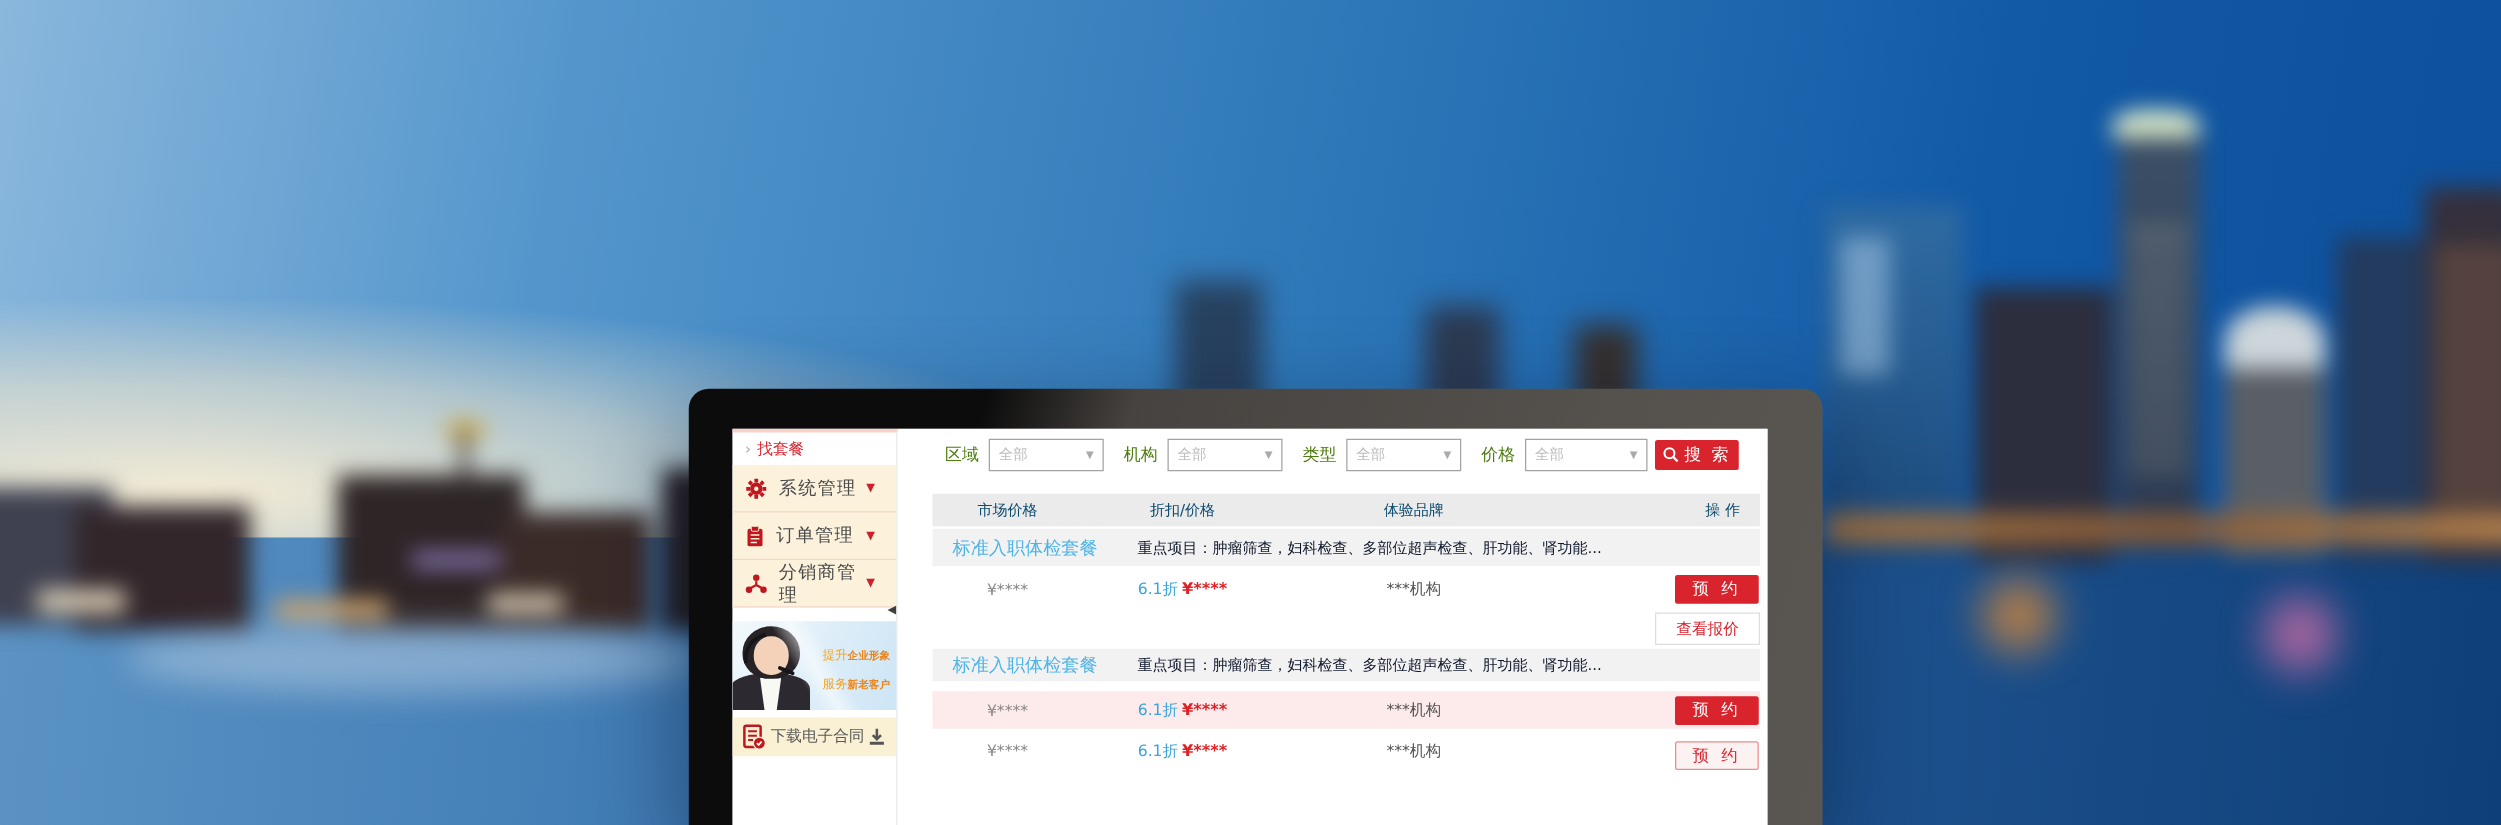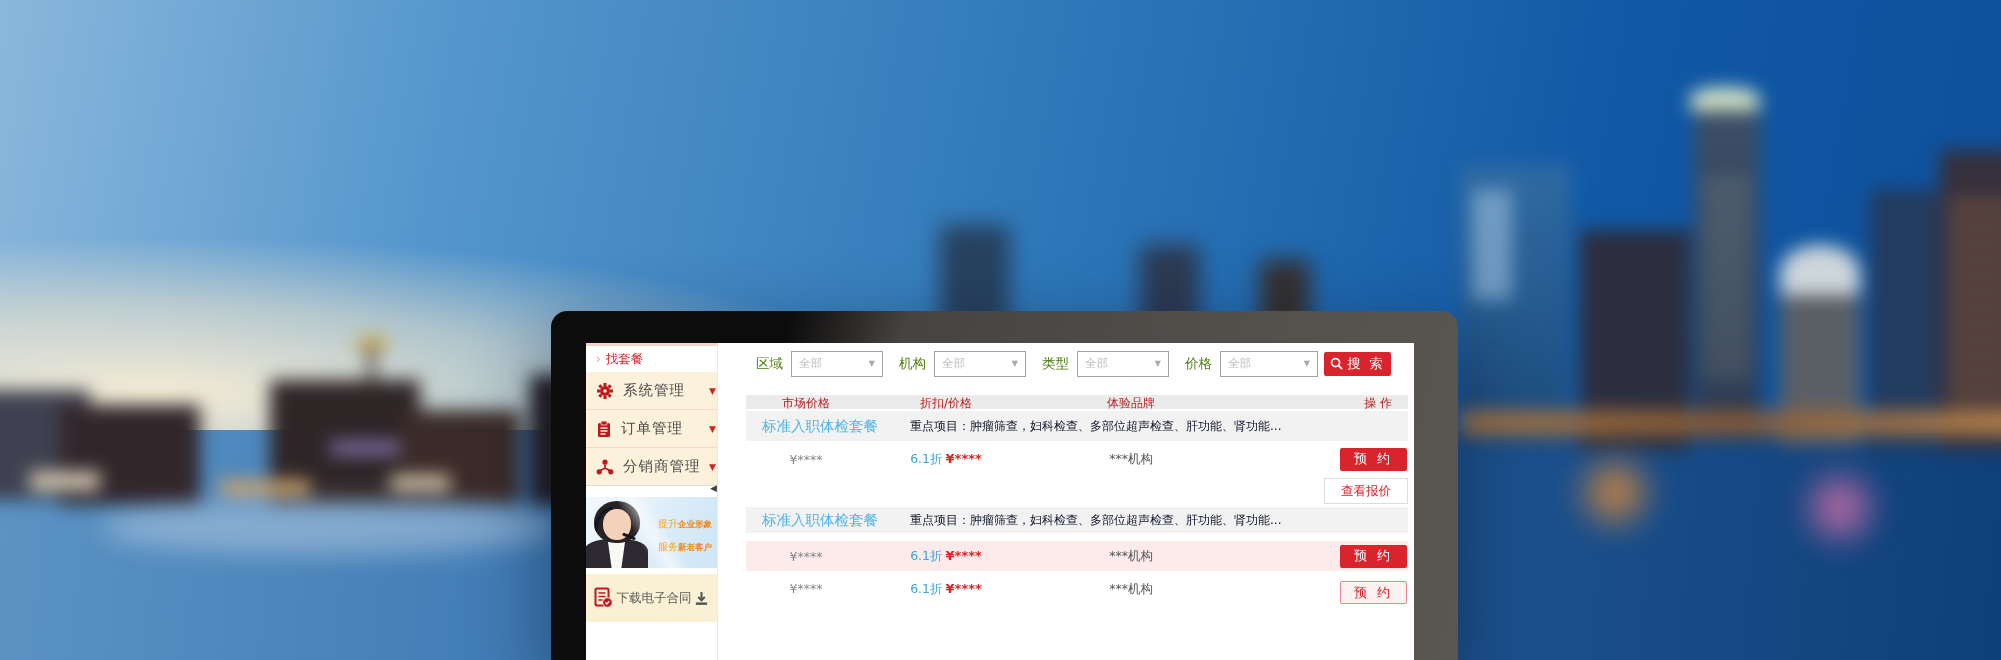--- a/index.html
+++ b/index.html
@@ -27,42 +27,42 @@
   .screen{position:absolute;left:35px;top:32px;width:828px;height:317px;
           background:#fff;overflow:hidden;display:flex;}
 
   
   .sidebar{width:132px;flex:0 0 132px;background:#fff;border-top:3px solid #f8d2c6;
            border-right:1px solid #e9e9e9;position:relative;}
   .find-row{height:26px;display:flex;align-items:center;padding-left:10px;gap:5px;cursor:pointer;}
   .find-row .chev{color:#b3aaa6;font-size:12px;line-height:1;}
   .find-row .lbl{color:#d9232d;font-size:12.5px;}
   .menu{background:#fcf2dc;}
-  .menu-item{height:38px;display:flex;align-items:center;padding:0 1px 0 10px;
+  .menu-item{height:38px;display:flex;align-items:center;padding:0 17px 0 10px;
              border-bottom:1px solid #f3d7cc;cursor:pointer;}
   .menu-item svg{flex:0 0 auto;margin-right:9px;}
   .menu-item .mlbl{flex:1;color:#4a4a4a;font-size:14.5px;letter-spacing:1px;}
   .menu-item .arr{color:#c9242b;font-size:9px;}
   .collapse{position:absolute;left:124px;top:138px;color:#3f3f3f;font-size:9px;line-height:1;cursor:pointer;z-index:5;}
   .banner{position:relative;margin-top:11px;height:71px;overflow:hidden;
           background:linear-gradient(115deg,#f3f9fd 0%,#dcedf8 55%,#cde5f5 100%);}
   .banner::after{content:"";position:absolute;inset:0;
           background:linear-gradient(60deg,rgba(255,255,255,0) 40%,rgba(255,255,255,.55) 50%,rgba(255,255,255,0) 60%);}
   .av-hair{position:absolute;left:8px;top:4px;width:46px;height:42px;background:#262226;border-radius:50% 50% 46% 46%;}
   .av-face{position:absolute;left:17px;top:12px;width:28px;height:31px;background:#f4d2ba;border-radius:48%;}
   .av-arc{position:absolute;left:9px;top:9px;width:42px;height:42px;border:3px solid transparent;
           border-left-color:#15151a;border-radius:50%;transform:rotate(35deg);}
   .av-mic{position:absolute;left:36px;top:38px;width:14px;height:3px;background:#15151a;transform:rotate(22deg);border-radius:2px;}
   .av-body{position:absolute;left:-2px;top:42px;width:64px;height:30px;background:#2c2a30;border-radius:40% 40% 0 0;}
   .av-shirt{position:absolute;left:22px;top:45px;width:17px;height:27px;background:#f8f8f5;
             clip-path:polygon(0 0,100% 0,78% 100%,22% 100%);}
   .banner-text{position:absolute;right:5px;top:13px;text-align:right;line-height:1.45;z-index:2;}
   .bt-big{color:#f7a51f;font-weight:normal;font-size:10px;text-align:right;}
   .bt-small{color:#ef8519;font-weight:bold;font-size:8.5px;}
-  .download{margin-top:6px;height:48px;background:#faf0d3;display:flex;align-items:center;
+  .download{margin-top:6px;height:31px;background:#faf0d3;display:flex;align-items:center;
             padding:0 8px;cursor:pointer;}
   .download .dlbl{flex:1;text-align:center;color:#5a5a5a;font-size:12.5px;}
 
   
   .main{flex:1;background:#fff;min-width:0;}
   .tabbar{height:57px;background:#f1f1f1;padding:9px 0 0 28px;display:flex;}
   .tab{height:36px;display:flex;align-items:center;justify-content:center;
        font-size:15px;cursor:pointer;}
   .tab.active{width:80px;background:#d9232d;color:#fff;border-radius:2px;}
   .tab.plain{width:86px;background:#fff;color:#444;}
@@ -71,21 +71,21 @@
   .flabel{color:#4d7c0f;font-size:13.5px;margin-right:8px;}
   .fselect{width:92px;height:26px;border:1px solid #a3a3a3;background:#fff;display:flex;
            align-items:center;justify-content:space-between;padding:0 7px;cursor:pointer;}
   .fselect .val{color:#bbb;font-size:11.5px;}
   .fselect .sarr{color:#aaa;font-size:8px;}
   .search-btn{width:67px;height:24px;background:#d9232d;color:#fff;border-radius:2px;
               display:flex;align-items:center;justify-content:center;gap:4px;font-size:13.5px;
               letter-spacing:2px;cursor:pointer;margin-left:6px;}
   .table{margin:11px 6px 0 28px;}
   .trow{display:grid;grid-template-columns:120px 160px 210px 1fr;align-items:center;}
-  .thead{height:14px;background:#ebebeb;color:#b91c1c;font-size:12px;margin-bottom:2px;}
+  .thead{height:26px;background:#ebebeb;color:#0c4a6e;font-size:12px;margin-bottom:2px;}
   .thead .c{text-align:center;}
   .thead .c4{text-align:right;padding-right:16px;}
   .title-row{height:30px;background:#f2f2f2;display:flex;align-items:center;
              padding-left:16px;white-space:nowrap;overflow:hidden;}
   .title-row.second{height:26px;}
   .pkg-title{color:#4cb4e8;font-size:14.5px;cursor:pointer;flex:0 0 auto;}
   .pkg-desc{color:#0f172a;font-size:12px;margin-left:32px;}
   .price-row{height:36px;background:#fff;}
   .price-row.pink{height:30px;background:#fdeaea;}
   .price-row.partial{height:36px;align-items:start;padding-top:4px;}

